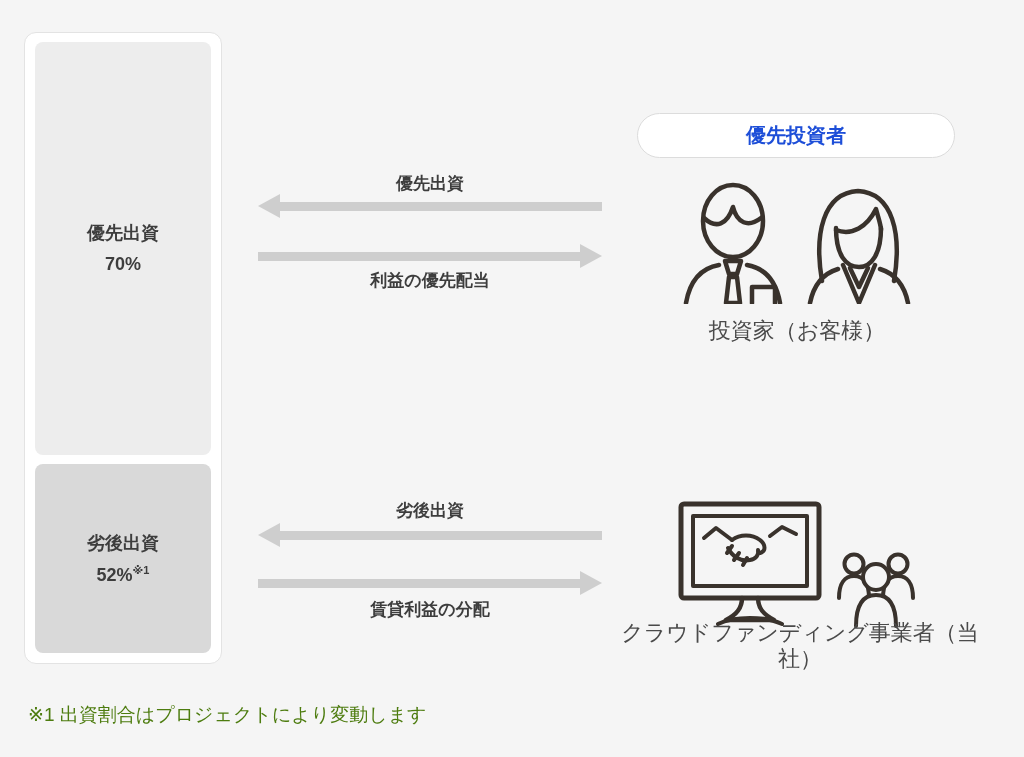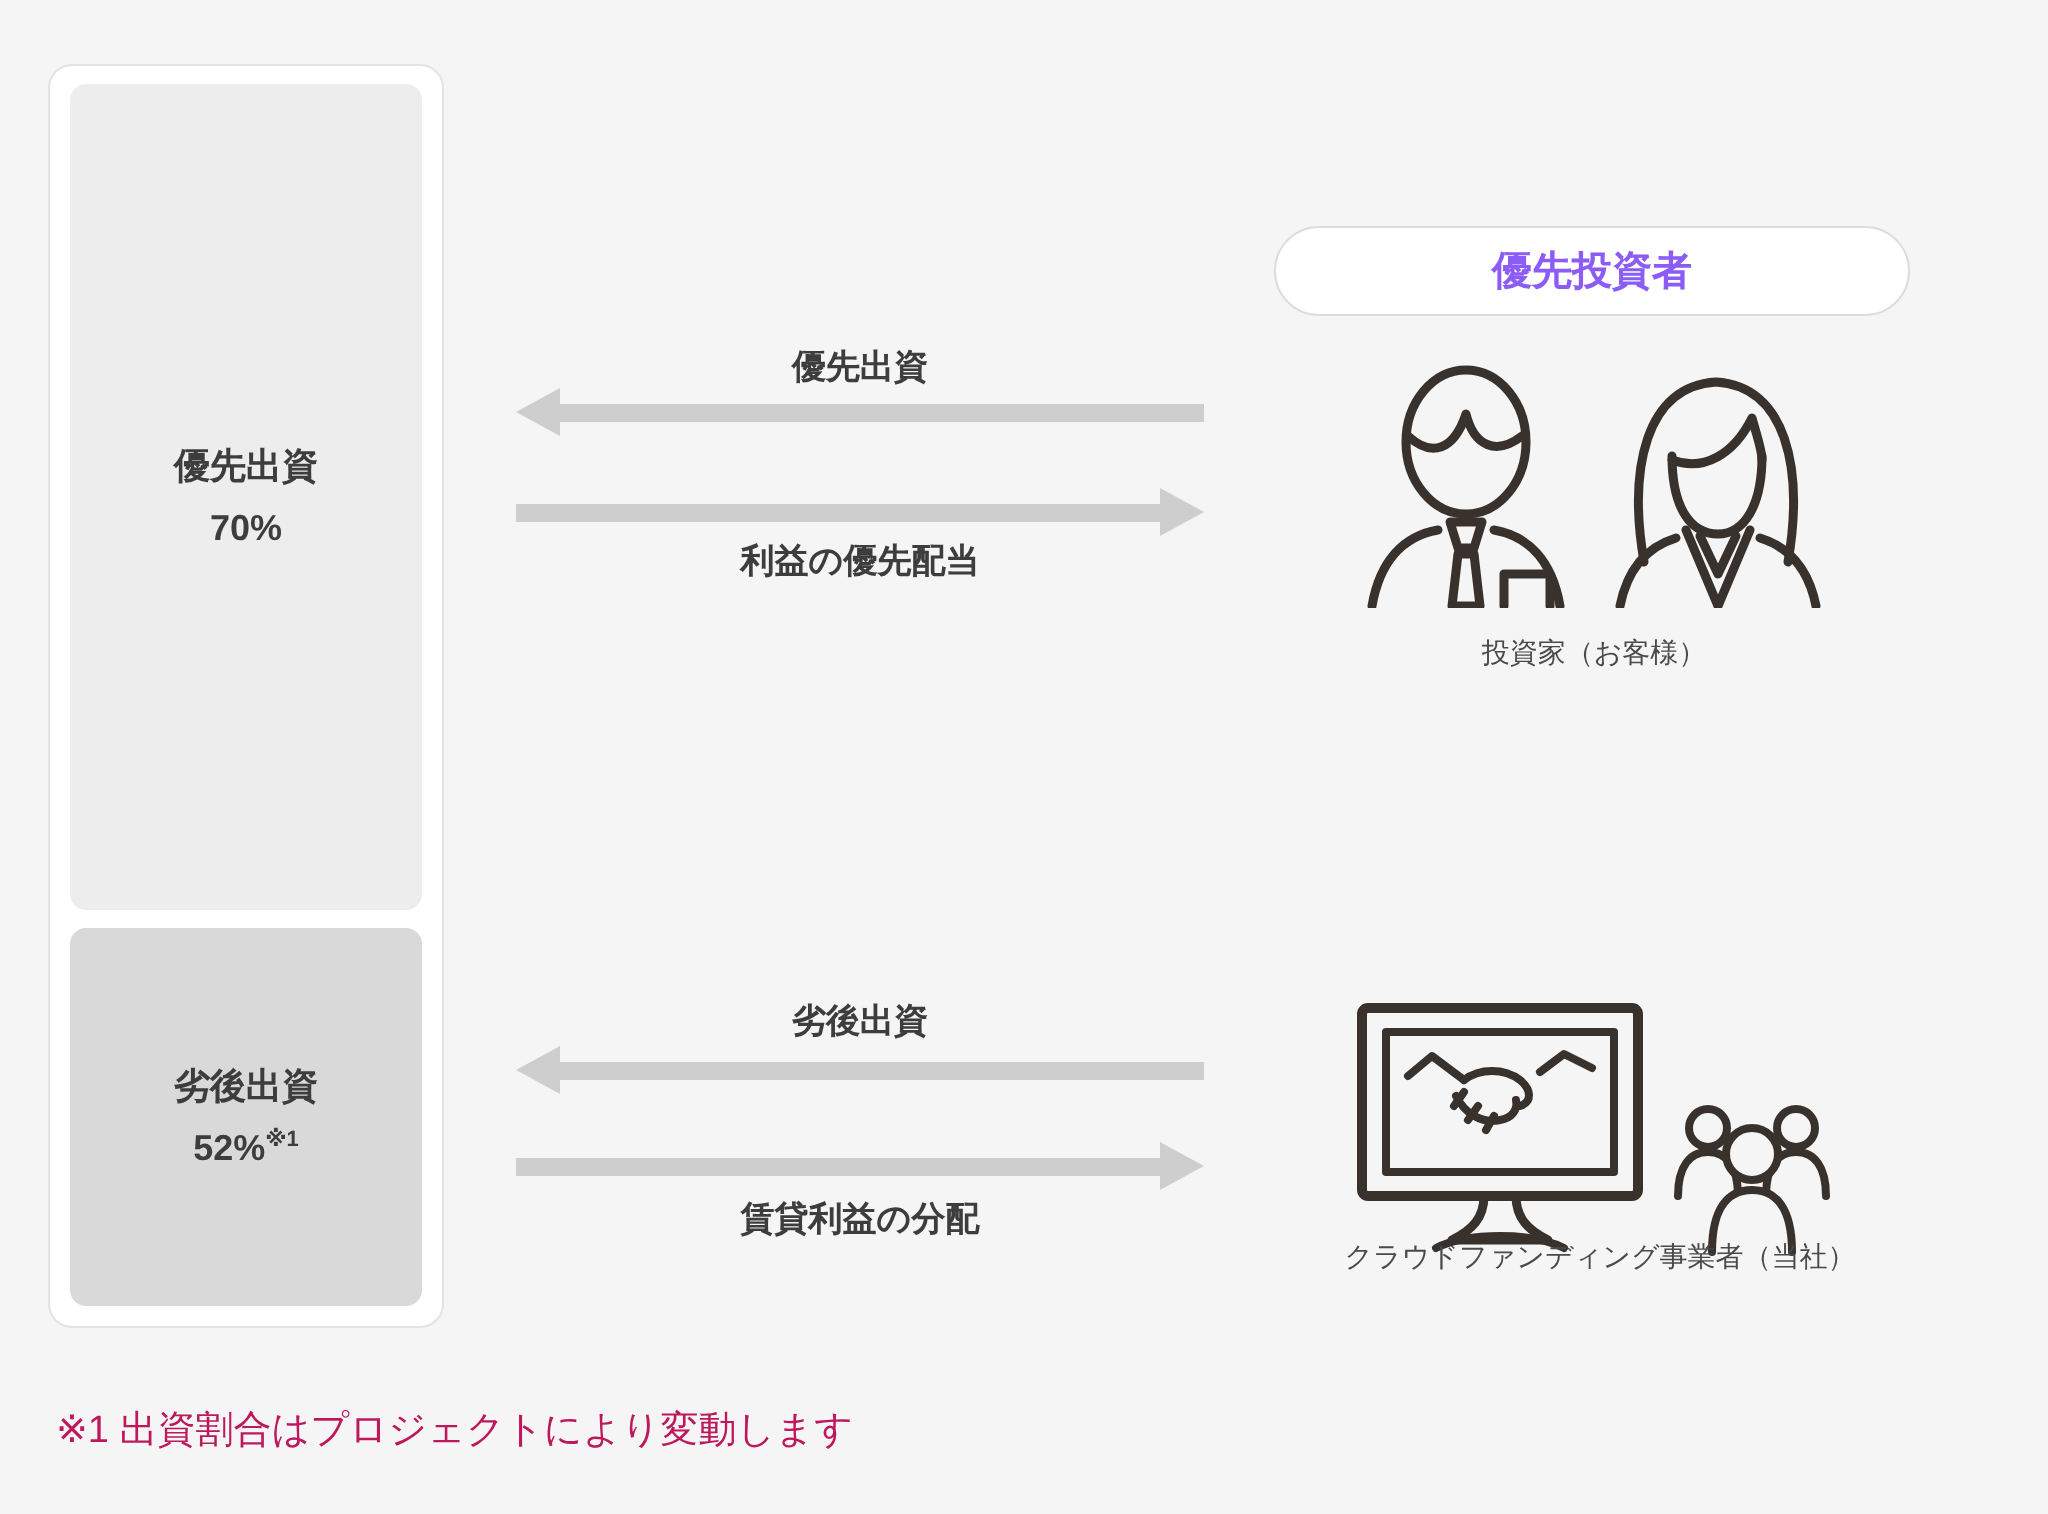--- a/index.html
+++ b/index.html
@@ -31,23 +31,23 @@
   .arrow.right .shaft{left:0;right:20px;}
   .arrow .head{position:absolute;top:0;width:0;height:0;
     border-top:12px solid transparent;border-bottom:12px solid transparent;}
   .arrow.left .head{left:0;border-right:22px solid var(--arrow);}
   .arrow.right .head{right:0;border-left:22px solid var(--arrow);}
 
   
   .badge{position:absolute;left:637px;width:318px;height:45px;box-sizing:border-box;
     background:#fff;border:1px solid var(--badge-border);border-radius:23px;
     display:flex;align-items:center;justify-content:center;
-    font-size:20px;font-weight:700;color:#8b5cf6;}
-  .caption{position:absolute;text-align:center;font-size:14px;color:var(--caption);line-height:1.2;}
-  .footnote{position:absolute;left:28px;top:702px;font-size:19px;color:#be185d;}
+    font-size:20px;font-weight:700;color:#1d4ed8;}
+  .caption{position:absolute;text-align:center;font-size:22px;color:var(--caption);line-height:1.2;}
+  .footnote{position:absolute;left:28px;top:702px;font-size:19px;color:#4d7c0f;}
 
   .icon{position:absolute;}
   .icon *{fill:none;stroke:var(--icon-stroke);stroke-linecap:round;stroke-linejoin:round;}
   .icon .occlude{fill:var(--bg);}
 </style>
 </head>
 <body>
 
 <div class="canvas">
 

